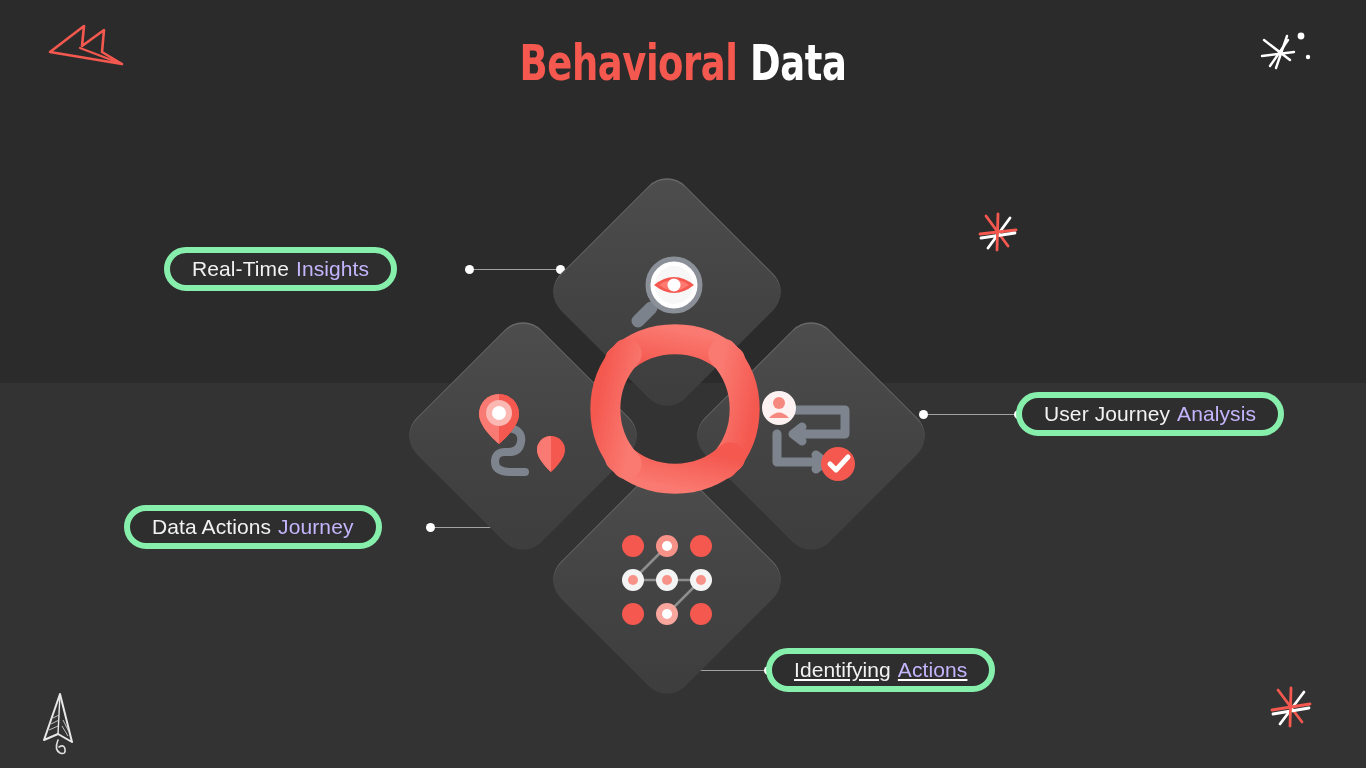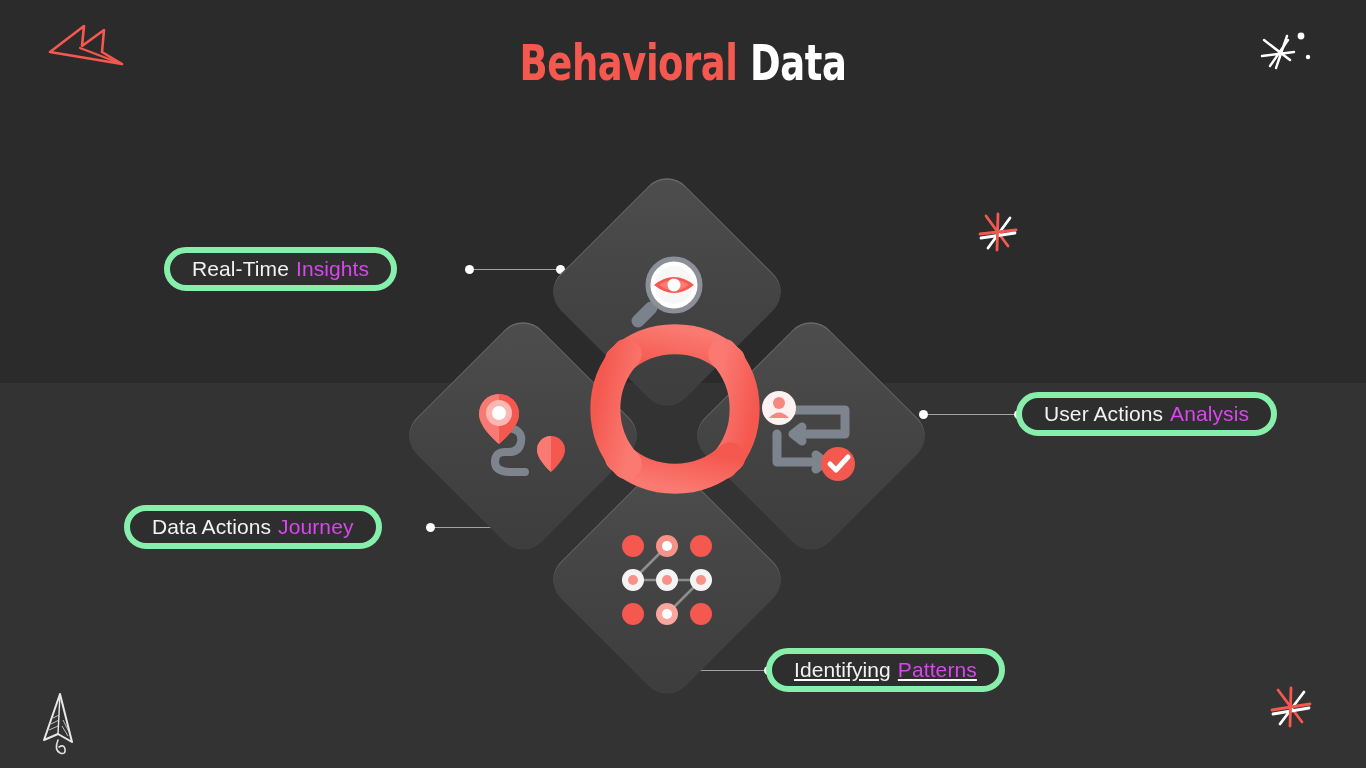--- a/index.html
+++ b/index.html
@@ -88,21 +88,21 @@
     height:44px;
     padding:0 22px;
     border:6px solid #86efac;
     border-radius:22px;
     background:#2e2e2e;
     color:#ffffff;
     font-size:21px;
     white-space:nowrap;
     letter-spacing:0.1px;
   }
-  .pill .accent { color:#d946ef; }
+  .pill .accent { color:#c4b5fd; }
   .pill .w { color:#f2f2f2; }
   .pill .sp { display:inline-block; width:7px; }
 
   .pill.p-insights { left:164px; top:247px; }
   .pill.p-journey  { left:1016px; top:392px; }
   .pill.p-actions  { left:124px; top:505px; }
   .pill.p-patterns { left:766px; top:648px;text-decoration:underline; }
 
   
   .deco { position:absolute; pointer-events:none; }
@@ -247,35 +247,35 @@
     </svg>
   </div>
 
   <div class="pill p-insights">
     <span class="w">Real-Time</span>
     <span class="sp"></span>
     <span class="accent">Insights</span>
   </div>
 
   <div class="pill p-journey">
-    <span class="w">User Actions</span>
+    <span class="w">User Journey</span>
     <span class="sp"></span>
     <span class="accent">Analysis</span>
   </div>
 
   <div class="pill p-actions">
     <span class="w">Data Actions</span>
     <span class="sp"></span>
     <span class="accent">Journey</span>
   </div>
 
   <div class="pill p-patterns">
     <span class="w">Identifying</span>
     <span class="sp"></span>
-    <span class="accent">Patterns</span>
+    <span class="accent">Actions</span>
   </div>
 
   <div class="deco plane-tl">
     <svg width="86" height="56" viewBox="0 0 86 56">
       <path d="M78 46 L6 34 L40 8 L38 28 L60 12 L58 34 Z" fill="none" stroke="#f4584f" stroke-width="2.6" stroke-linejoin="round" stroke-linecap="round"></path>
       <path d="M78 46 L36 30" fill="none" stroke="#f4584f" stroke-width="2.2" stroke-linecap="round"></path>
     </svg>
   </div>
 
   <div class="deco spark-tr">

